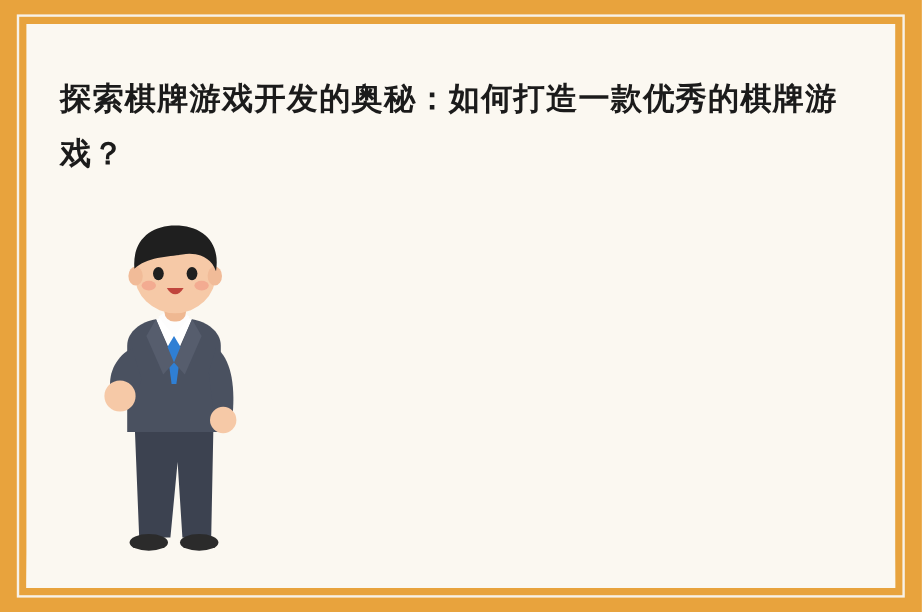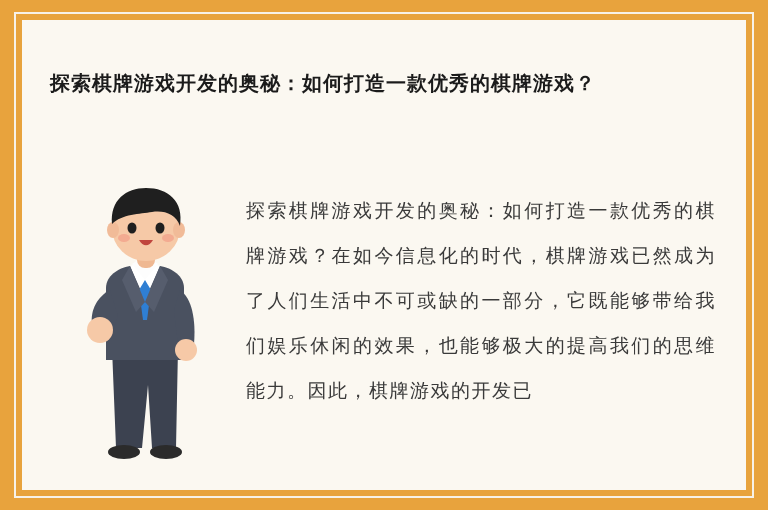--- a/index.html
+++ b/index.html
@@ -47,21 +47,21 @@
     height: 470px;
     padding: 0;
     box-sizing: border-box;
   }
   .title {
     position: absolute;
     left: 28px;
     top: 40px;
     width: 668px;
     font-family: "Liberation Serif", serif;
-    font-size: 20px;
+    font-size: 26px;
     line-height: 46px;
     font-weight: bold;
     color: #1b1b1b;
     letter-spacing: 1px;
   }
   .body-area {
     position: absolute;
     left: 28px;
     top: 150px;
     width: 668px;
@@ -146,20 +146,19 @@
             <ellipse cx="72" cy="48" rx="4.5" ry="5.5" fill="#1f1f1f"></ellipse>
             <ellipse cx="100" cy="48" rx="4.5" ry="5.5" fill="#1f1f1f"></ellipse>
 
             <ellipse cx="64" cy="58" rx="6" ry="4" fill="#f2a08a" opacity="0.75"></ellipse>
             <ellipse cx="108" cy="58" rx="6" ry="4" fill="#f2a08a" opacity="0.75"></ellipse>
 
             <path d="M79 60 C83 67 89 67 93 60 Z" fill="#c0453d"></path>
           </svg>
         </div>
 
-        <div class="article-text">探索棋牌游戏开发的奥秘：如何打造一款优秀的棋牌游戏？在如今信息化的时代，棋牌游戏已然成为了人们生活中不可或缺的一部分，它既能够带给我们娱乐休闲的效果，也能够极大的提高我们的思维能力。因此，棋牌游戏的开发已</div>
 
       </div>
 
       <div class="fade-bottom"></div>
     </div>
   </div>
 </div>
 
 </body></html>

